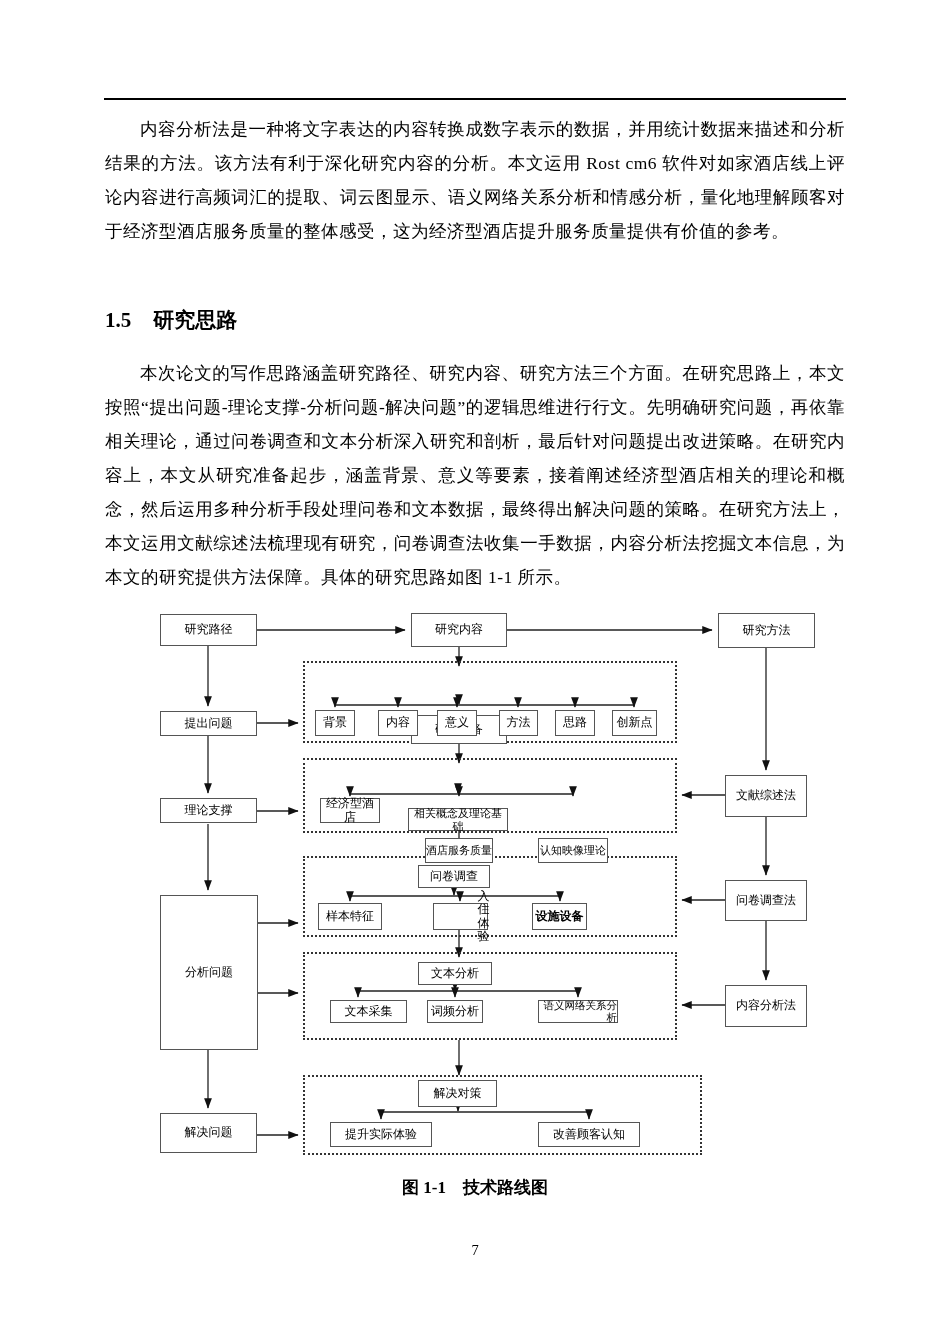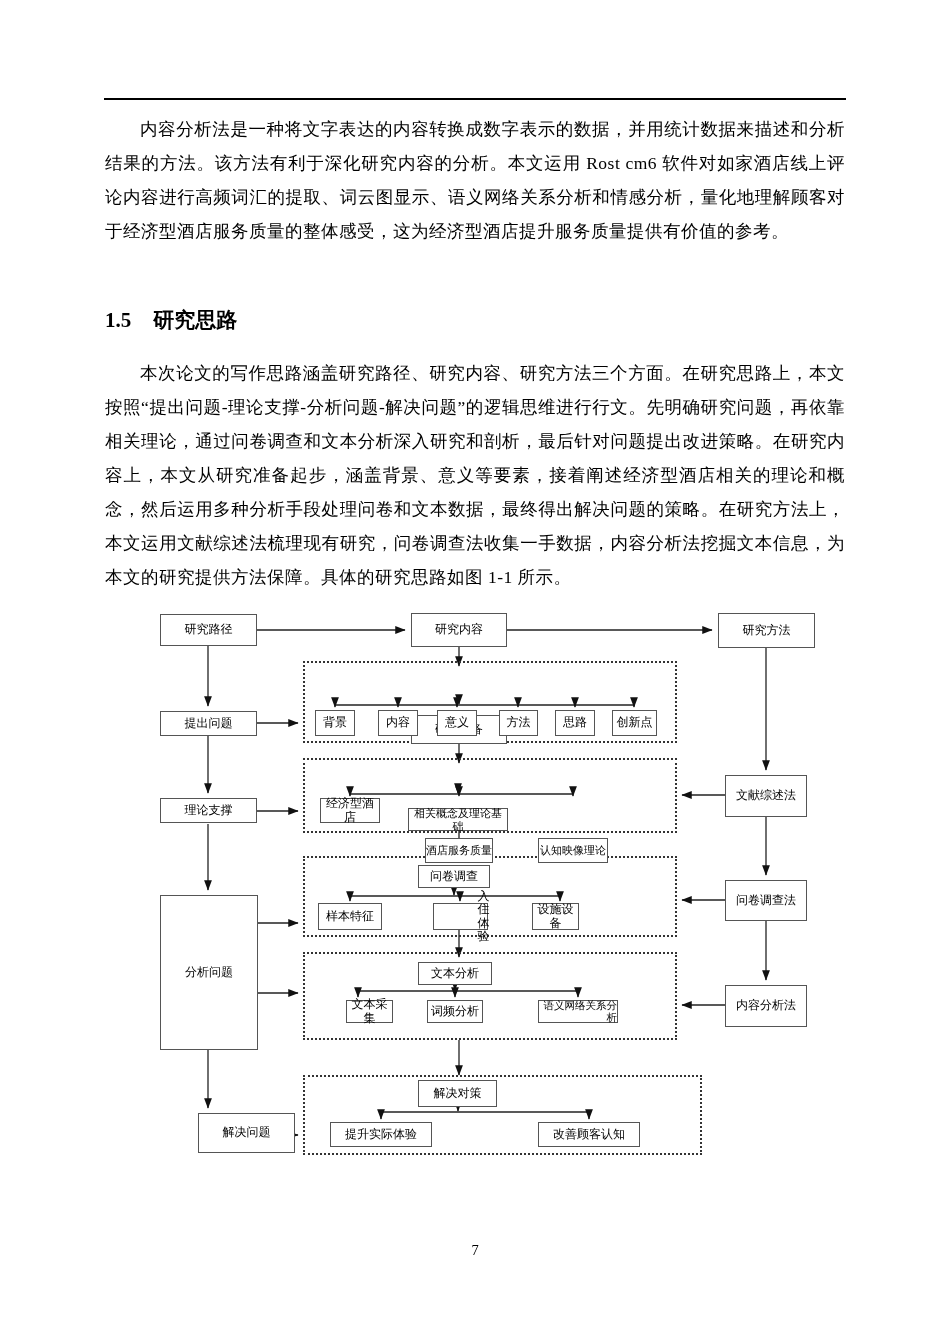--- a/index.html
+++ b/index.html
@@ -155,51 +155,52 @@
     <div class="dotted" style="left:303px;top:61px;width:374px;height:82px;"></div>
     <div class="dotted" style="left:303px;top:158px;width:374px;height:75px;"></div>
     <div class="dotted" style="left:303px;top:256px;width:374px;height:81px;"></div>
     <div class="dotted" style="left:303px;top:352px;width:374px;height:88px;"></div>
     <div class="dotted" style="left:303px;top:475px;width:399px;height:80px;"></div>
 
     <div class="node" style="left:160px;top:14px;width:97px;height:32px;">研究路径</div>
     <div class="node" style="left:160px;top:111px;width:97px;height:25px;">提出问题</div>
     <div class="node" style="left:160px;top:198px;width:97px;height:25px;">理论支撑</div>
     <div class="node" style="left:160px;top:295px;width:98px;height:155px;">分析问题</div>
-    <div class="node" style="left:160px;top:513px;width:97px;height:40px;margin-left:38px;">解决问题</div>
+    <div class="node" style="left:160px;top:513px;width:97px;height:40px;">解决问题</div>
 
     <div class="node" style="left:411px;top:13px;width:96px;height:34px;">研究内容</div>
     <div class="node" style="left:411px;top:71px;width:96px;height:29px;margin-top:44px;">研究准备</div>
     <div class="node" style="left:315px;top:110px;width:40px;height:26px;">背景</div>
     <div class="node" style="left:378px;top:110px;width:40px;height:26px;">内容</div>
     <div class="node" style="left:437px;top:110px;width:40px;height:26px;">意义</div>
     <div class="node" style="left:499px;top:110px;width:39px;height:26px;">方法</div>
     <div class="node" style="left:555px;top:110px;width:40px;height:26px;">思路</div>
     <div class="node" style="left:612px;top:110px;width:45px;height:26px;">创新点</div>
 
     <div class="node fs11" style="left:408px;top:168px;width:100px;height:23px;">相关概念及理论基础</div>
     <div class="node" style="left:320px;top:198px;width:60px;height:25px;">经济型酒店</div>
     <div class="node fs11" style="left:425px;top:198px;width:68px;height:25px;">酒店服务质量</div>
     <div class="node fs11" style="left:538px;top:198px;width:70px;height:25px;">认知映像理论</div>
 
     <div class="node" style="left:418px;top:265px;width:72px;height:23px;">问卷调查</div>
     <div class="node" style="left:318px;top:303px;width:64px;height:27px;">样本特征</div>
     <div class="node" style="left:433px;top:303px;width:55px;height:27px;padding-left:46px;">入住体验</div>
-    <div class="node" style="left:532px;top:303px;width:47px;height:27px;">设施设备</div>
+    <div class="node" style="left:532px;top:303px;width:55px;height:27px;font-weight:bold;">设施设备</div>
 
     <div class="node" style="left:418px;top:362px;width:74px;height:23px;">文本分析</div>
-    <div class="node" style="left:346px;top:400px;width:47px;height:23px;">文本采集</div>
+    <div class="node" style="left:330px;top:400px;width:77px;height:23px;">文本采集</div>
     <div class="node" style="left:427px;top:400px;width:56px;height:23px;">词频分析</div>
     <div class="node fs10" style="left:538px;top:400px;width:80px;height:23px;text-align:right;">语义网络关系分析</div>
 
     <div class="node" style="left:418px;top:480px;width:79px;height:27px;">解决对策</div>
     <div class="node" style="left:330px;top:522px;width:102px;height:25px;">提升实际体验</div>
     <div class="node" style="left:538px;top:522px;width:102px;height:25px;">改善顾客认知</div>
 
     <div class="node" style="left:718px;top:13px;width:97px;height:35px;">研究方法</div>
     <div class="node" style="left:725px;top:175px;width:82px;height:42px;">文献综述法</div>
     <div class="node" style="left:725px;top:280px;width:82px;height:41px;">问卷调查法</div>
     <div class="node" style="left:725px;top:385px;width:82px;height:42px;">内容分析法</div>
   </div>
 
+  <div class="caption">图 1-1　技术路线图</div>
   <div class="pagenum">7</div>
 
 </div>
 
 </body></html>

